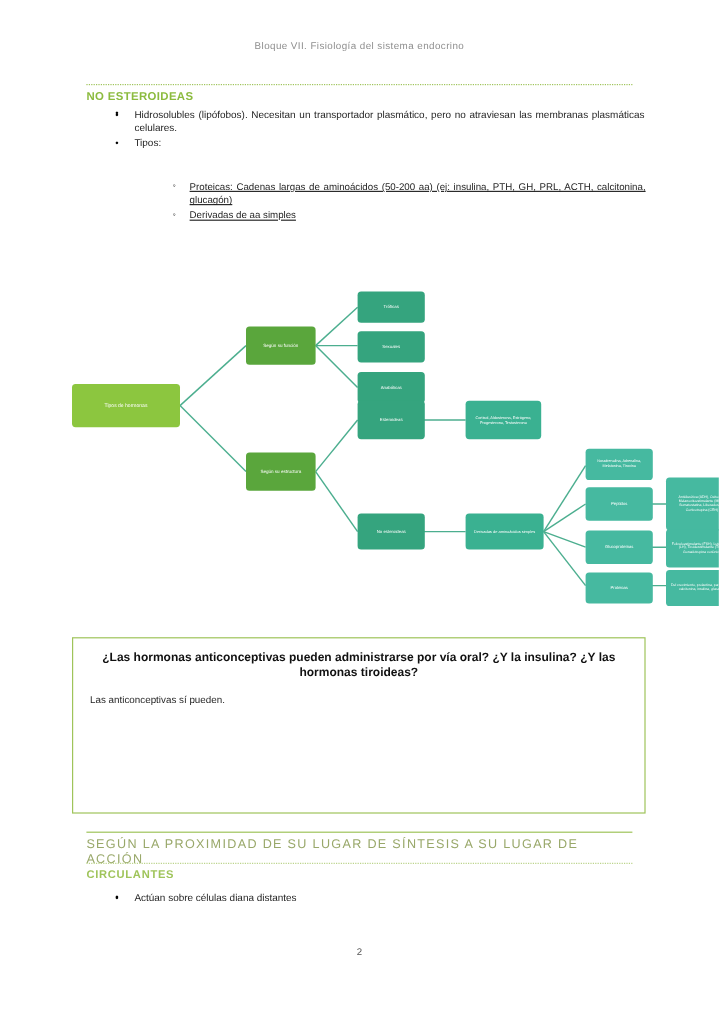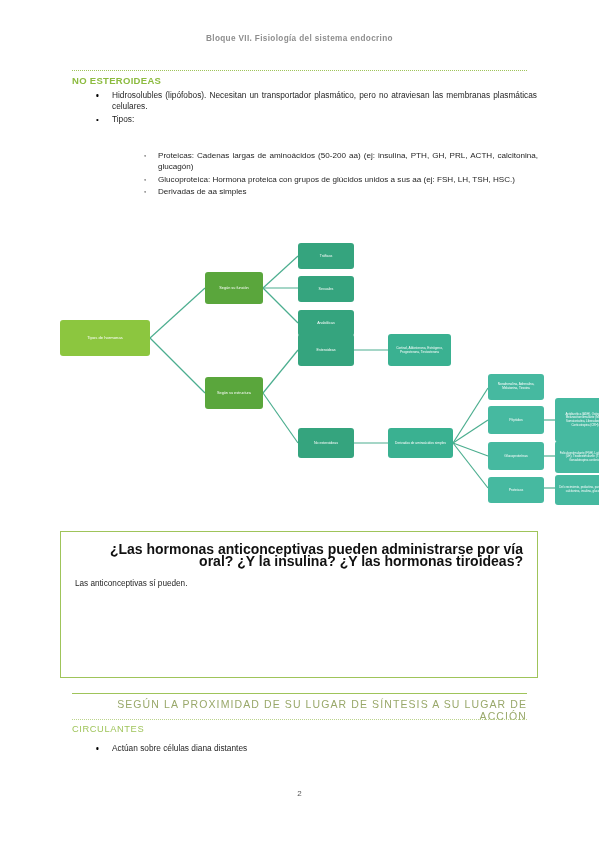--- a/index.html
+++ b/index.html
@@ -10,38 +10,38 @@
     color:#2b2b2b;
     overflow:hidden;
     position:relative;
   }
   .page{position:relative;width:599px;height:848px;}
 
   
   .doc-header{
     position:absolute;top:34px;left:0;width:599px;
     text-align:center;
-    font-size:8.2px;letter-spacing:.35px;color:#8e8e8e;font-weight:bold;
+    font-size:8.2px;letter-spacing:.35px;color:#8e8e8e;
   }
 
   
   .sec-head{
     position:absolute;left:72px;width:455px;
     border-top:1px dotted #9fc45a;
     padding-top:4px;
     font-size:9.5px;font-weight:bold;letter-spacing:.3px;
     color:#8cbb3f;
   }
   .sec-head.big{
     font-size:10.5px;font-weight:normal;letter-spacing:1.1px;
     color:#99a86a;
     border-top:1px solid #9fc45a;
   }
   .sec-head.plain{
-    font-size:9.3px;font-weight:normal;letter-spacing:.6px;color:#9fc45a;
+    font-size:9.3px;font-weight:bold;letter-spacing:.6px;color:#9fc45a;
     border-top:1px dotted #bcd48c;
   }
 
   
   .list{position:absolute;}
   .li{
     position:relative;
     font-size:8.3px;line-height:11.4px;
     color:#1f1f1f;
     margin-bottom:1px;
@@ -76,21 +76,21 @@
   .n-tiny{background:#46b9a0;}
 
   
   .qbox{
     position:absolute;left:60px;top:531px;width:478px;height:147px;
     border:1px solid #9fc45a;
     box-sizing:border-box;
     padding:11px 14px 0 14px;
   }
   .q-title{
-    font-size:14px;font-weight:bold;text-align:right;line-height:12px;
+    font-size:10px;font-weight:bold;text-align:center;line-height:12px;
     color:#111;
     margin-bottom:11px;
   }
   .q-para{
     font-size:8.2px;line-height:11.6px;
     color:#1f1f1f;margin-bottom:10px;
   }
 
   
   .pagenum{
@@ -114,28 +114,24 @@
     <div class="li">
       <span class="bullet">•</span>
       <span>Hidrosolubles (lipófobos). Necesitan un transportador plasmático, pero no atraviesan las membranas plasmáticas celulares.</span>
     </div>
     <div class="li">
       <span class="bullet">•</span>
       <span>Tipos:</span>
     </div>
   </div>
 
-  <div class="list" style="left:158px;top:150px;width:380px;">
+  <div class="list" style="left:158px;top:150px;width:380px;text-decoration:underline;">
     <div class="li lvl2">
       <span class="bullet">◦</span>
       <span>Proteicas: Cadenas largas de aminoácidos (50-200 aa) (ej: insulina, PTH, GH, PRL, ACTH, calcitonina, glucagón)</span>
-    </div>
-    <div class="li lvl2">
-      <span class="bullet">◦</span>
-      <span>Glucoproteica: Hormona proteica con grupos de glúcidos unidos a sus aa (ej: FSH, LH, TSH, HSC.)</span>
     </div>
     <div class="li lvl2">
       <span class="bullet">◦</span>
       <span>Derivadas de aa simples</span>
     </div>
   </div>
 
   <div class="diagram">
 
     <svg width="500" height="285">
@@ -192,21 +188,21 @@
     <div class="node n-tiny" style="left:433px;top:239px;width:56px;height:26px;font-size:3.5px;">Proteicas</div>
     <div class="node n-tiny" style="left:500px;top:237px;width:60px;height:30px;font-size:2.9px;">Del crecimiento, prolactina, paratiroidea, calcitonina, insulina, glucagón</div>
 
   </div>
 
   <div class="qbox">
     <div class="q-title">¿Las hormonas anticonceptivas pueden administrarse por vía oral? ¿Y la insulina? ¿Y las hormonas tiroideas?</div>
     <div class="q-para">Las anticonceptivas sí pueden.</div>
   </div>
 
-  <div class="sec-head big" style="top:693px;text-align:right;">SEGÚN LA PROXIMIDAD DE SU LUGAR DE SÍNTESIS A SU LUGAR DE ACCIÓN</div>
+  <div class="sec-head big" style="top:693px;">SEGÚN LA PROXIMIDAD DE SU LUGAR DE SÍNTESIS A SU LUGAR DE ACCIÓN</div>
 
   <div class="sec-head plain" style="top:719px;">CIRCULANTES</div>
 
   <div class="list" style="left:112px;top:742px;width:425px;">
     <div class="li">
       <span class="bullet">•</span>
     </div>
     <div class="li">
       <span class="bullet">•</span>
       <span>Actúan sobre células diana distantes</span>

